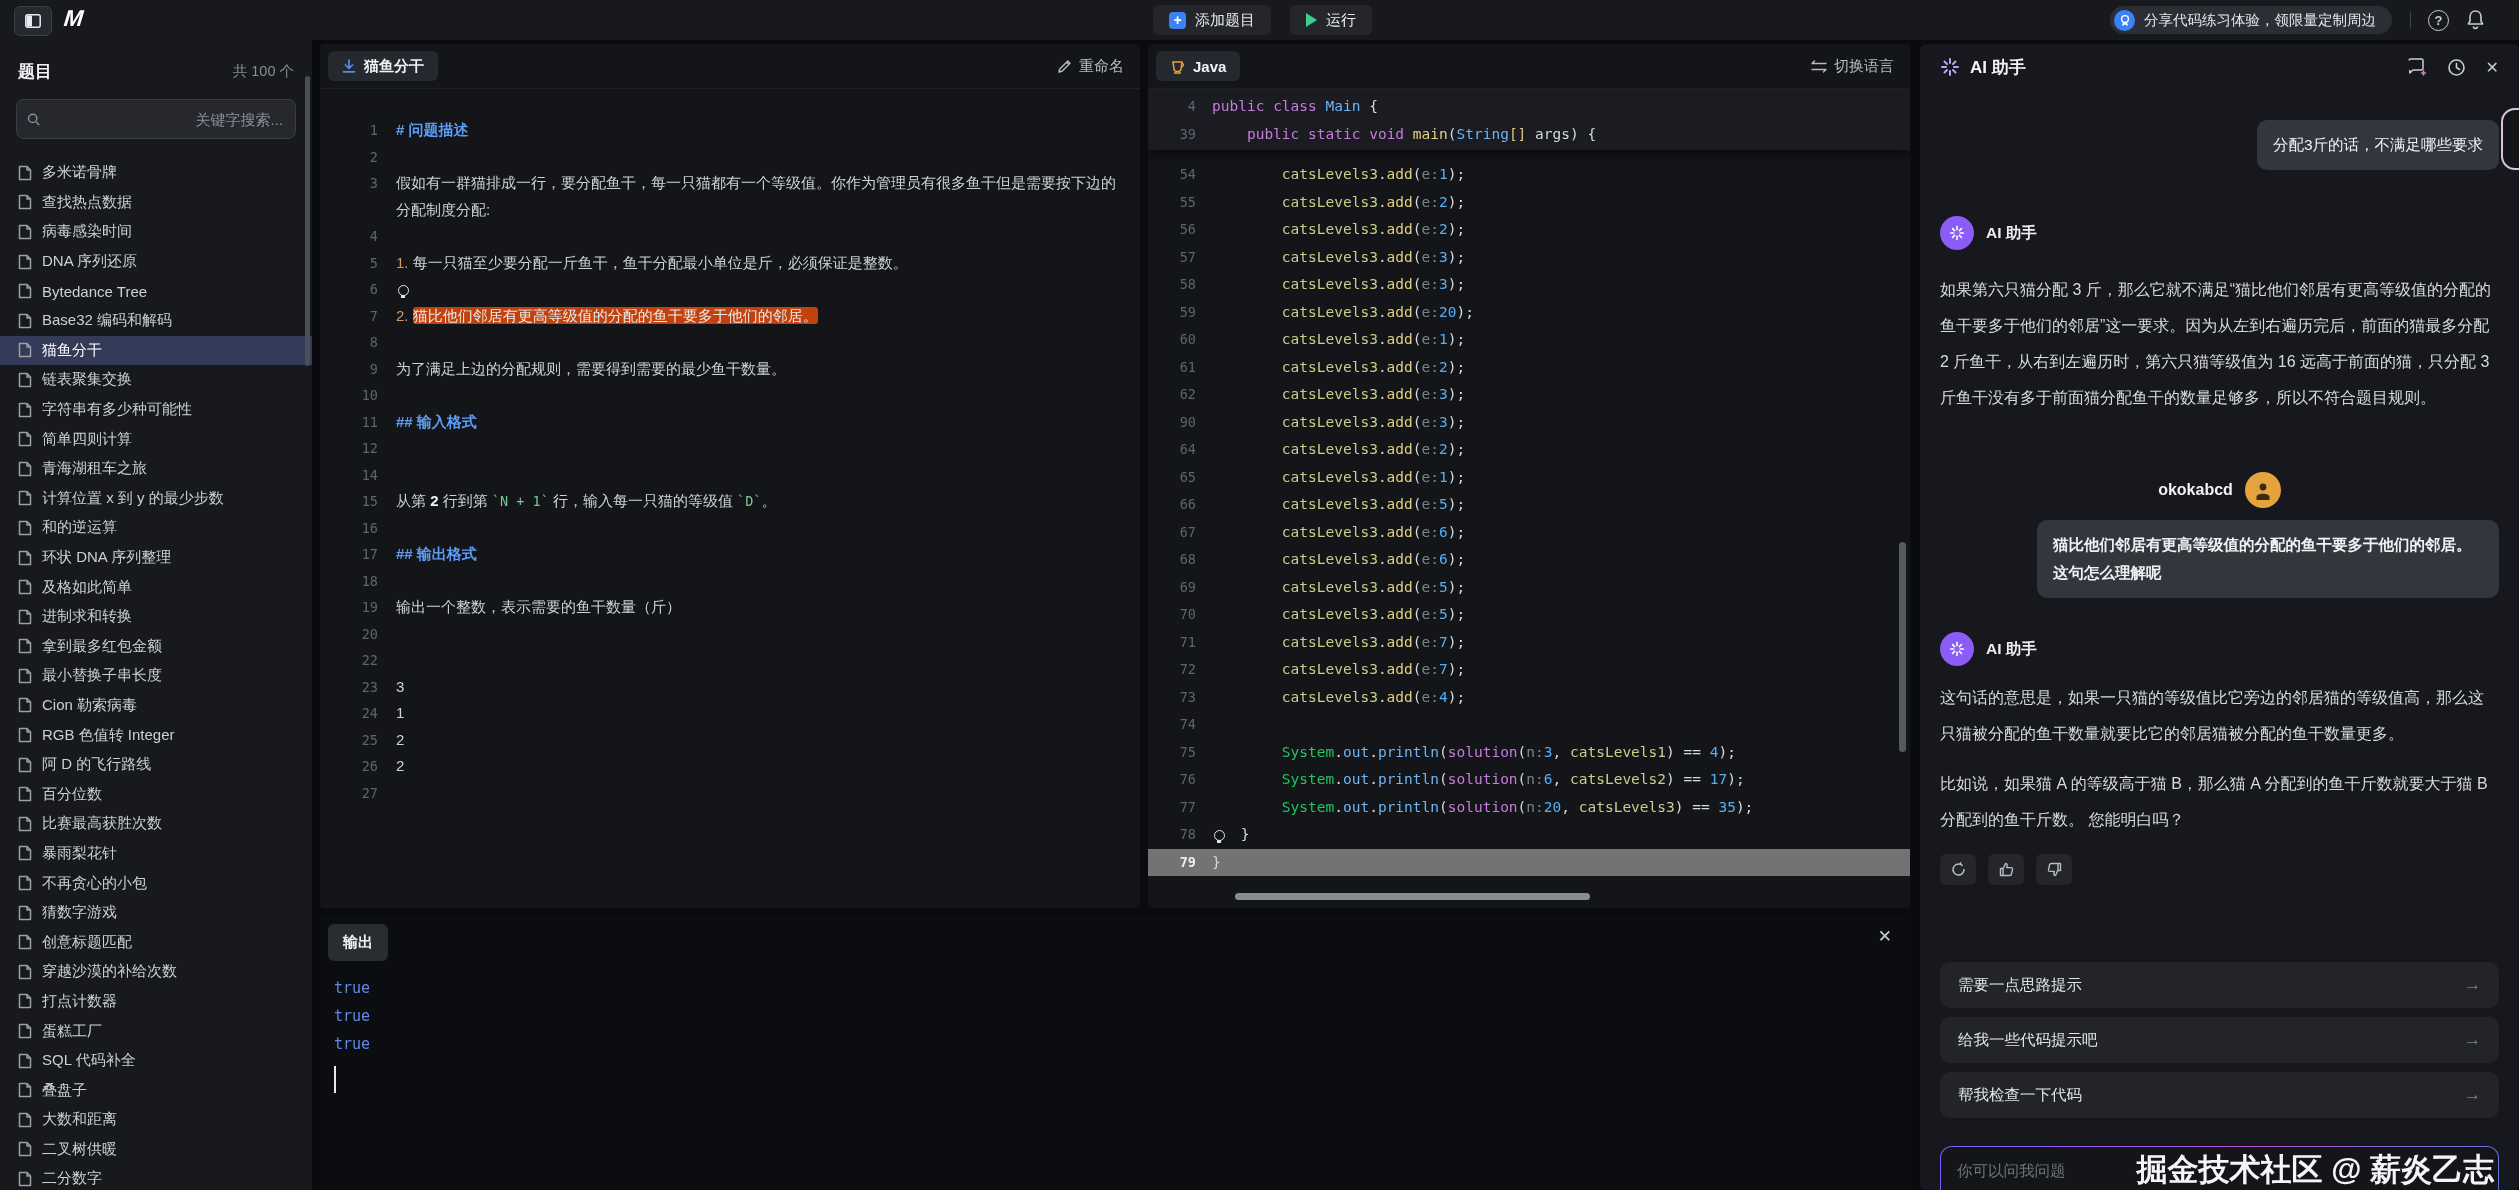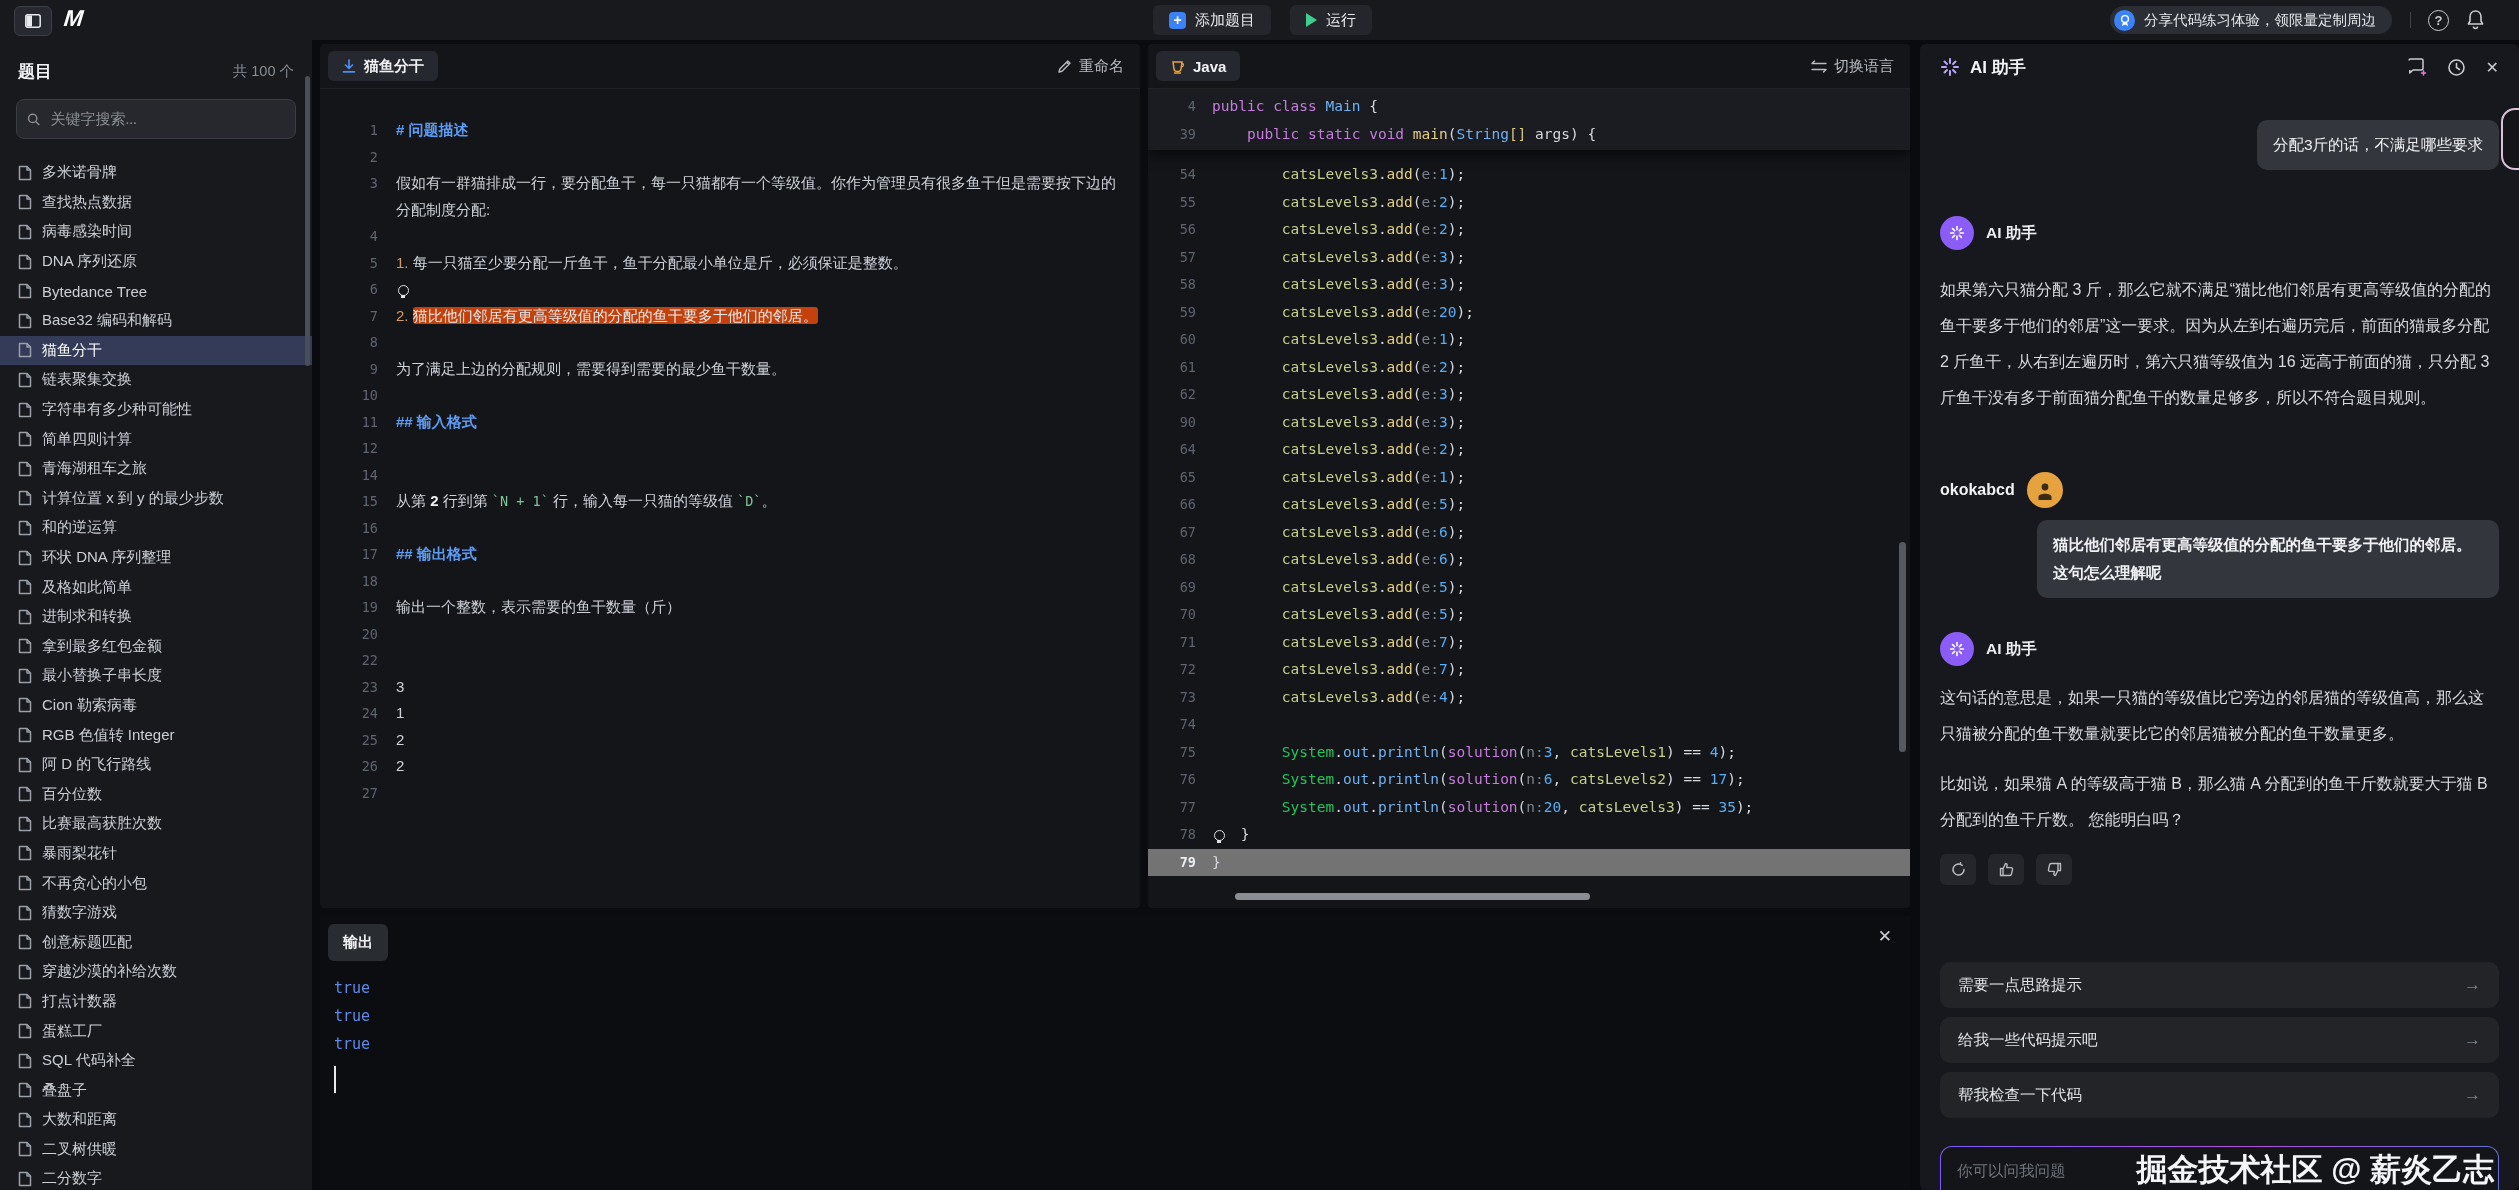--- a/index.html
+++ b/index.html
@@ -16,21 +16,21 @@
   .promo-ico{width:21px;height:21px;border-radius:50%;background:#3b82f6;display:flex;align-items:center;justify-content:center;}
   .tb-div{position:absolute;right:108px;top:12px;width:1px;height:16px;background:#3f434a;}
   .help-ico{position:absolute;right:70px;top:10px;width:19px;height:19px;border:1.6px solid #c9ccd2;border-radius:50%;color:#c9ccd2;font-size:13px;line-height:19px;text-align:center;font-weight:700;cursor:pointer;}
   .bell-ico{position:absolute;right:34px;top:9px;cursor:pointer;}
   
   .sidebar{position:absolute;left:0;top:40px;width:312px;bottom:0;background:#17191d;}
   .sb-head{display:flex;justify-content:space-between;align-items:center;padding:20px 18px 0 18px;}
   .sb-title{font-size:17px;font-weight:700;color:#f2f3f5;}
   .sb-count{font-size:14.5px;color:#878d95;}
   .sb-search{margin:16px 16px 10px 16px;height:38px;background:#26282e;border:1px solid #393d44;border-radius:8px;display:flex;align-items:center;padding:0 10px;gap:8px;}
-  .sb-search input{background:transparent;border:none;outline:none;color:#d5d8dd;font-size:15px;width:100%;font-family:Liberation Serif, serif;}
+  .sb-search input{background:transparent;border:none;outline:none;color:#d5d8dd;font-size:15px;width:100%;font-family:Liberation Sans, sans-serif;text-align:right;}
   .sb-search input::placeholder{color:#8b9096;}
   .sb-list{position:absolute;top:118px;bottom:0;left:0;right:0;overflow:hidden;}
   .sb-item{display:flex;align-items:center;gap:10px;height:29.6px;padding-left:18px;font-size:15px;color:#ccd0d6;cursor:pointer;white-space:nowrap;}
   .sb-item.sel{background:#333b58;color:#fff;}
   .sb-scroll{position:absolute;right:2px;top:36px;width:5px;height:290px;background:#4a4e55;border-radius:3px;}
   
   .panel{position:absolute;background:#131519;border-radius:4px;}
   .p-head{height:44px;border-bottom:1px solid #1f2126;display:flex;align-items:center;justify-content:space-between;padding:0 16px 0 8px;}
   .p-tab{height:30px;border-radius:6px;background:#25282e;display:flex;align-items:center;gap:8px;padding:0 14px;font-size:15px;font-weight:700;color:#f2f3f5;cursor:pointer;}
   .p-act{display:flex;align-items:center;gap:7px;font-size:15px;color:#b8bcc2;cursor:pointer;}
@@ -83,21 +83,21 @@
   .ai-hicons{margin-left:auto;display:flex;align-items:center;gap:20px;}
   .ai-hicons>div{cursor:pointer;}
   .ai-body{position:absolute;left:20px;right:20px;top:46px;bottom:0;}
   .bub-row{display:flex;justify-content:flex-end;}
   .bubble{background:#33363c;border-radius:10px;padding:11px 16px;font-size:15.5px;line-height:28px;color:#f0f2f4;max-width:440px;}
   .bubble.bold{font-weight:700;}
   .msg-label{display:flex;align-items:center;gap:12px;font-size:15.5px;font-weight:700;color:#eceef1;}
   .avatar-ai{width:34px;height:34px;border-radius:50%;background:#8b5cf6;display:flex;align-items:center;justify-content:center;}
   .avatar-user{width:36px;height:36px;border-radius:50%;background:#e6a23c;display:flex;align-items:center;justify-content:center;}
   .ai-para{font-size:16px;line-height:36px;color:#d7dade;margin-top:22px;}
-  .uname-row{display:flex;justify-content:flex-start;align-items:center;gap:12px;font-size:16px;font-weight:700;color:#f0f2f4;}
+  .uname-row{display:flex;justify-content:center;align-items:center;gap:12px;font-size:16px;font-weight:700;color:#f0f2f4;}
   .act-row{display:flex;gap:12px;margin-top:16px;}
   .act-btn{width:36px;height:31px;background:#24262b;border-radius:6px;display:flex;align-items:center;justify-content:center;cursor:pointer;}
   .chips{position:absolute;left:0;right:0;top:872px;}
   .chip{height:46px;margin-bottom:9px;background:#222428;border-radius:10px;display:flex;align-items:center;justify-content:space-between;padding:0 18px;font-size:15.5px;color:#e2e5e9;cursor:pointer;}
   .chip-arrow{color:#7f848c;font-size:17px;}
   .ai-input{position:absolute;left:0;right:0;top:1056px;height:110px;border-radius:12px;border:1.5px solid transparent;
     background:linear-gradient(#141519,#141519) padding-box,linear-gradient(120deg,#7c5cff,#b44fd8,#4f7bd8) border-box;}
   .ai-ph{position:absolute;left:16px;top:14px;font-size:15.5px;color:#70757d;}
   .watermark{position:absolute;right:4px;top:2px;font-size:31px;font-weight:700;color:#f4f5f7;white-space:nowrap;}
   .edge-widget{position:absolute;right:-14px;top:64px;width:28px;height:58px;border:2px solid #d9c2da;border-radius:14px;background:#141519;}

